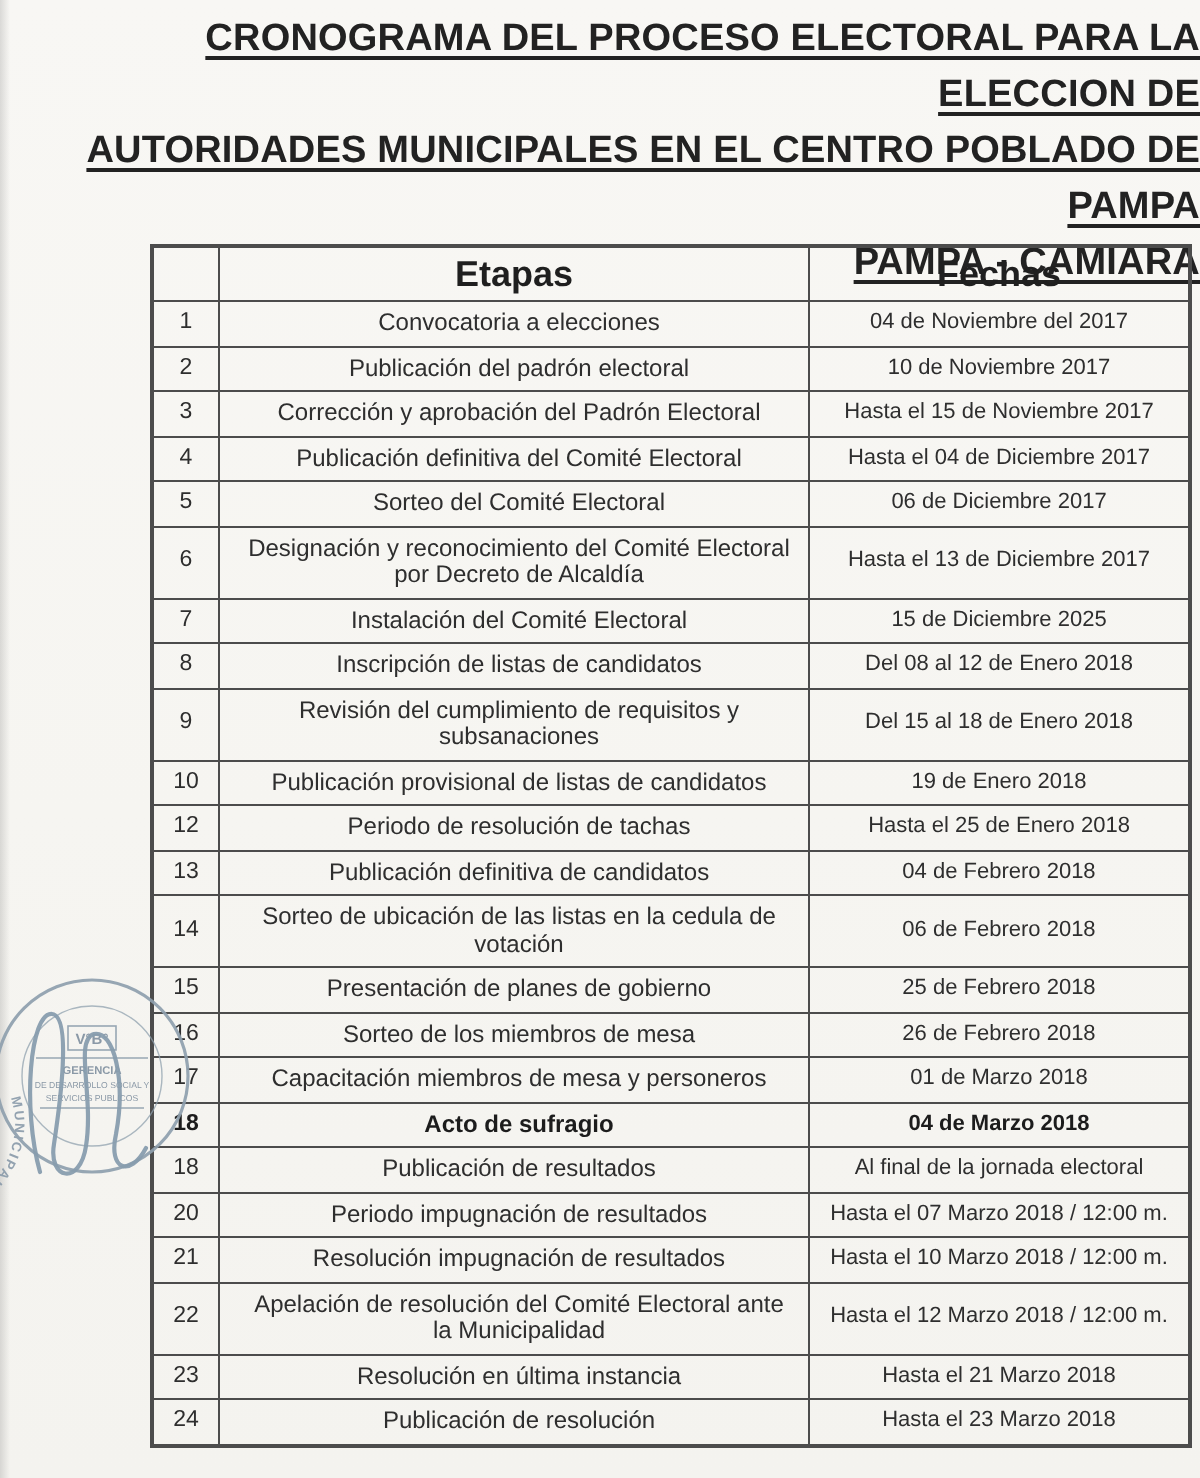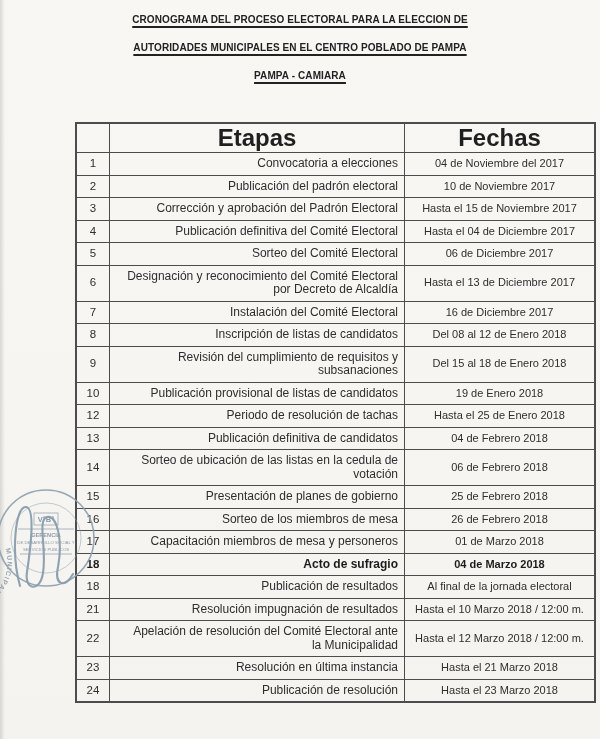--- a/index.html
+++ b/index.html
@@ -14,52 +14,52 @@
     overflow:hidden;
   }
   .page::before{
     content:""; position:absolute; left:0; top:0; width:5px; height:100%;
     background:linear-gradient(90deg, rgba(110,110,110,.22), rgba(110,110,110,0));
     pointer-events:none;
   }
   
   .doc-title{
     position:absolute; top:6px; left:0; width:100%;
-    text-align:center; font-weight:bold; font-size:10px;
+    text-align:right; font-weight:bold; font-size:19px;
     line-height:28px; color:#222; letter-spacing:.1px;
   }
   .title-line{
     display:block;
     text-decoration:underline;
     text-underline-offset:3px;
     text-decoration-thickness:1.5px;
   }
   
   table.schedule{
     position:absolute; left:75px; top:122px; width:515px;
     border-collapse:collapse; table-layout:fixed;
     color:#2e2e2e;
   }
   table.schedule, table.schedule th, table.schedule td{
     border:1px solid #4c4c4c;
   }
   table.schedule{ border-width:2px; }
   th{
-    height:26px; font-size:24px; font-weight:bold;
+    height:26px; font-size:18px; font-weight:bold;
     text-align:center; vertical-align:middle; padding:0; color:#1f1f1f;
   }
   .col-num{ width:32px; }
   .col-etapa{ width:294px; }
   .col-fecha{ width:189px; }
   td{ vertical-align:middle; }
   .cell-num{
     text-align:center; font-size:11.5px; padding:4px 2px; line-height:13.5px;
   }
   .cell-etapa{
-    font-size:12px; padding:4px 6px 4px 11px; line-height:13.5px; text-align:right;
+    font-size:12px; padding:4px 6px 4px 11px; line-height:13.5px; text-align:center;
   }
   .cell-fecha{
     font-size:11px; text-align:center; padding:4px 4px; line-height:13.5px;
   }
   tr.bold-row td{ font-weight:bold; color:#1c1c1c; }
   
   .stamp{
     position:absolute; left:-10px; top:480px;
     width:120px; height:122px;
     opacity:.92; pointer-events:none;
@@ -111,21 +111,21 @@
       <td class="cell-fecha">06 de Diciembre 2017</td>
     </tr>
         <tr class="data-row">
       <td class="cell-num">6</td>
       <td class="cell-etapa">Designación y reconocimiento del Comité Electoral por Decreto de Alcaldía</td>
       <td class="cell-fecha">Hasta el 13 de Diciembre 2017</td>
     </tr>
         <tr class="data-row">
       <td class="cell-num">7</td>
       <td class="cell-etapa">Instalación del Comité Electoral</td>
-      <td class="cell-fecha">16 de Diciembre 2017</td>
+      <td class="cell-fecha">15 de Diciembre 2025</td>
     </tr>
         <tr class="data-row">
       <td class="cell-num">8</td>
       <td class="cell-etapa">Inscripción de listas de candidatos</td>
       <td class="cell-fecha">Del 08 al 12 de Enero 2018</td>
     </tr>
         <tr class="data-row">
       <td class="cell-num">9</td>
       <td class="cell-etapa">Revisión del cumplimiento de requisitos y subsanaciones</td>
       <td class="cell-fecha">Del 15 al 18 de Enero 2018</td>
@@ -167,20 +167,25 @@
     </tr>
         <tr class="data-row bold-row">
       <td class="cell-num">18</td>
       <td class="cell-etapa">Acto de sufragio</td>
       <td class="cell-fecha">04 de Marzo 2018</td>
     </tr>
         <tr class="data-row">
       <td class="cell-num">18</td>
       <td class="cell-etapa">Publicación de resultados</td>
       <td class="cell-fecha">Al final de la jornada electoral</td>
+    </tr>
+        <tr class="data-row">
+      <td class="cell-num">20</td>
+      <td class="cell-etapa">Periodo impugnación de resultados</td>
+      <td class="cell-fecha">Hasta el 07 Marzo 2018 / 12:00 m.</td>
     </tr>
         <tr class="data-row">
       <td class="cell-num">21</td>
       <td class="cell-etapa">Resolución impugnación de resultados</td>
       <td class="cell-fecha">Hasta el 10 Marzo 2018 / 12:00 m.</td>
     </tr>
         <tr class="data-row">
       <td class="cell-num">22</td>
       <td class="cell-etapa">Apelación de resolución del Comité Electoral ante la Municipalidad</td>
       <td class="cell-fecha">Hasta el 12 Marzo 2018 / 12:00 m.</td>

